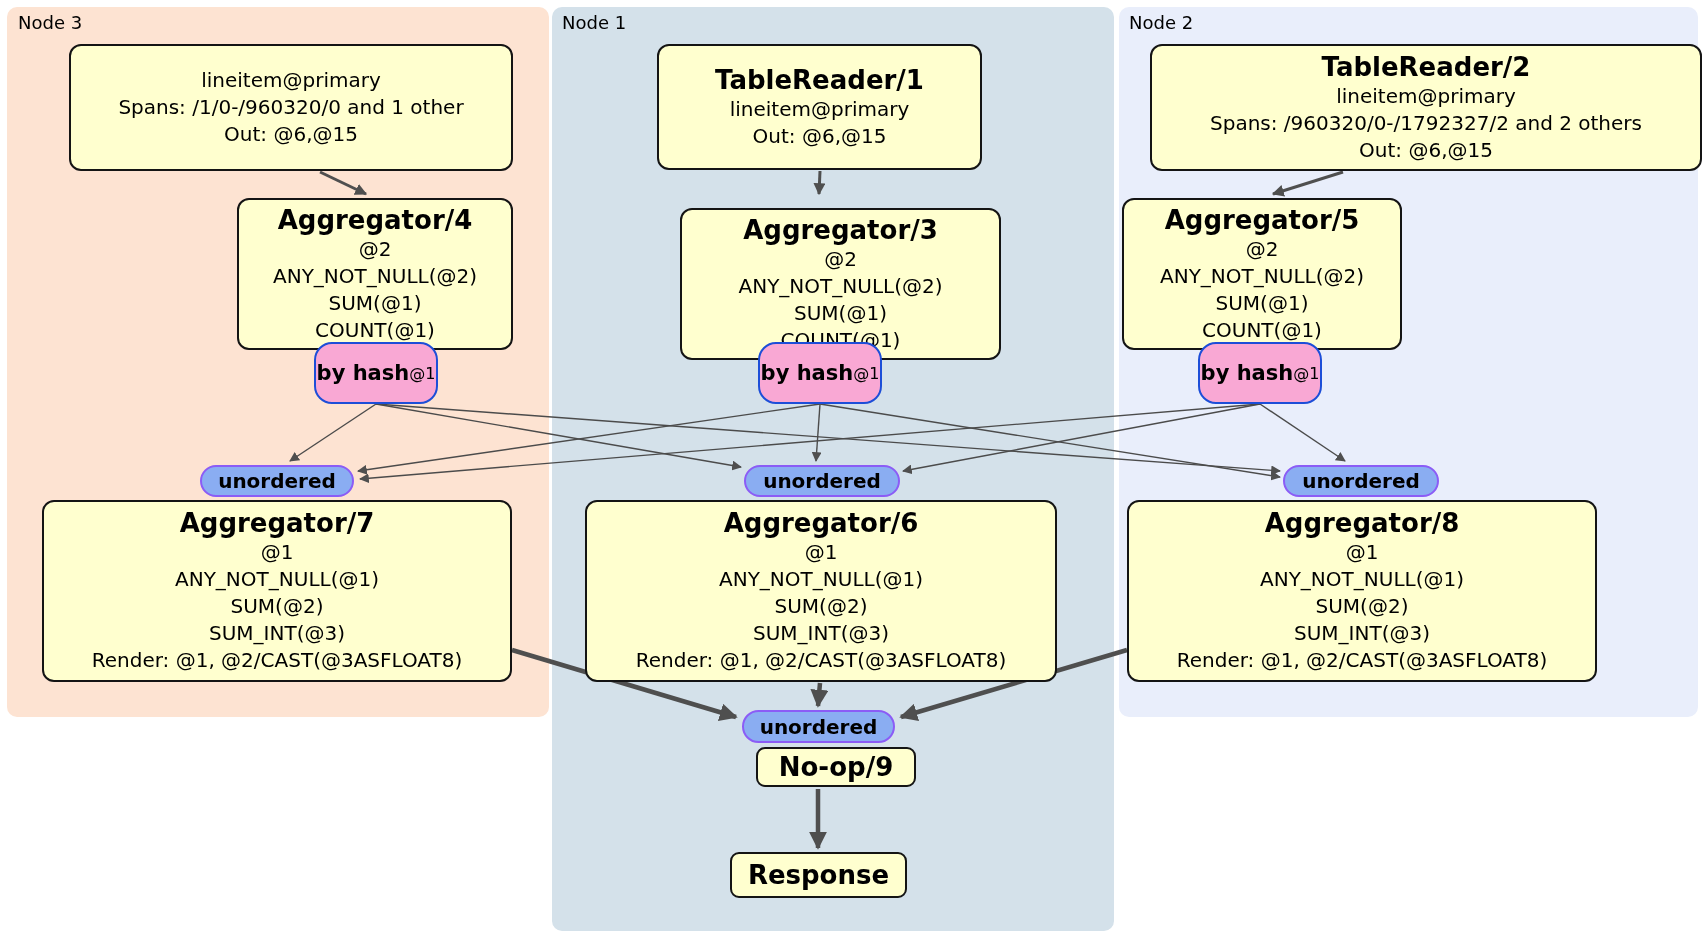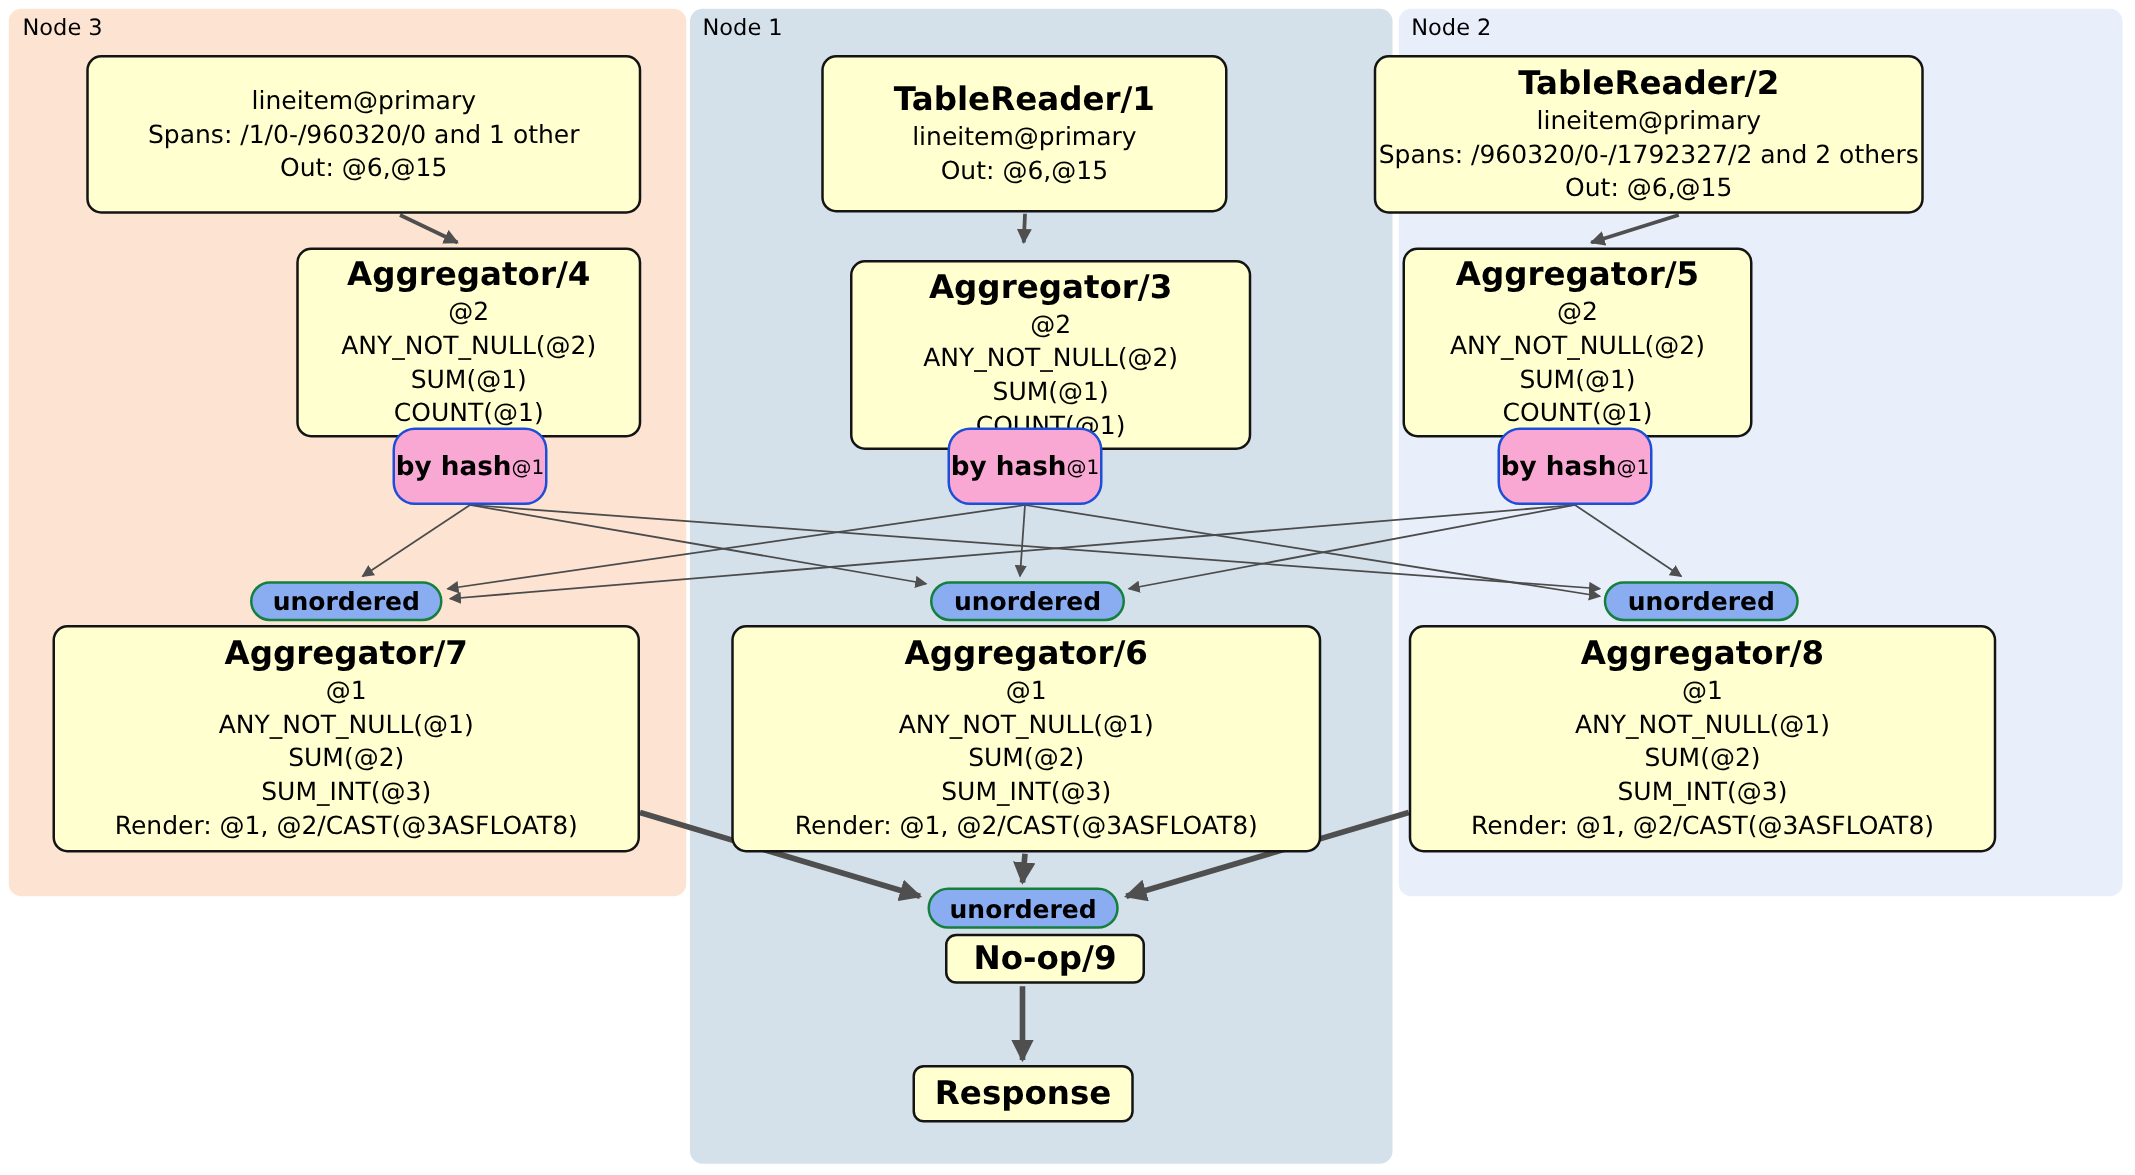--- a/index.html
+++ b/index.html
@@ -57,21 +57,21 @@
     justify-content: center;
     align-items: center;
     text-align: center;
   }
   .rtitle { font-size: 21px; line-height: 25px; font-weight: bold; }
   .rdetail { font-size: 16px; line-height: 19px; }
   .sync {
     position: absolute;
     z-index: 5;
     background: #8aadf2;
-    border: 2px solid #15803d;
+    border: 2px solid #8b5cf6;
     border-radius: 17px;
     box-sizing: border-box;
     display: flex;
     justify-content: center;
     align-items: center;
     font-size: 20px;
     font-weight: bold;
     white-space: nowrap;
   }
 </style>
@@ -164,21 +164,21 @@
   <div class="sync" style="left:744px;top:465px;width:156px;height:32px">unordered</div>
   <div class="nbox" style="left:585px;top:500px;width:472px;height:182px">
     <div class="ntitle">Aggregator/6</div>
     <div class="nline">@1</div>
     <div class="nline">ANY_NOT_NULL(@1)</div>
     <div class="nline">SUM(@2)</div>
     <div class="nline">SUM_INT(@3)</div>
     <div class="nline">Render: @1, @2/CAST(@3ASFLOAT8)</div>
   </div>
 
-  <div class="nbox" style="left:1099px;top:44px;width:440px;height:127px">
+  <div class="nbox" style="left:1150px;top:44px;width:552px;height:127px">
     <div class="ntitle">TableReader/2</div>
     <div class="nline">lineitem@primary</div>
     <div class="nline">Spans: /960320/0-/1792327/2 and 2 others</div>
     <div class="nline">Out: @6,@15</div>
   </div>
   <div class="nbox" style="left:1122px;top:198px;width:280px;height:152px">
     <div class="ntitle">Aggregator/5</div>
     <div class="nline">@2</div>
     <div class="nline">ANY_NOT_NULL(@2)</div>
     <div class="nline">SUM(@1)</div>

